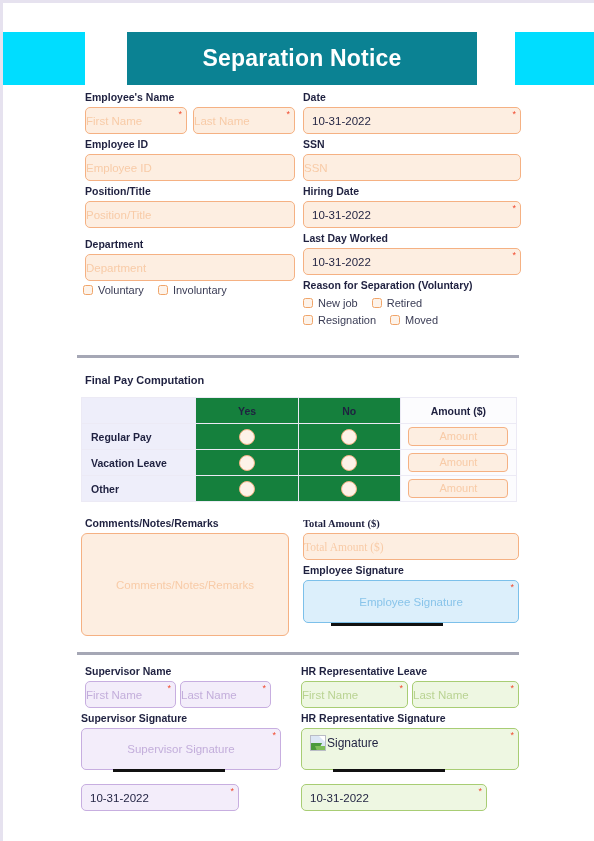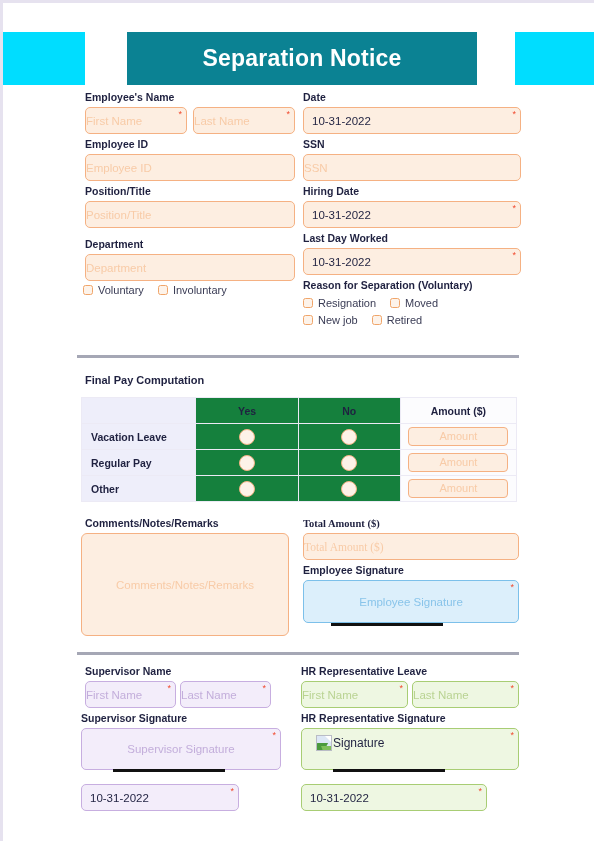--- a/index.html
+++ b/index.html
@@ -246,21 +246,21 @@
   }
   .broken-img .sky { position:absolute; left:0; top:0; width:100%; height:100%; background:#dce7f5; }
   .broken-img .hill1 { position:absolute; left:-2px; bottom:-1px; width:11px; height:8px; background:#4a9a3c; transform: skewX(-28deg); }
   .broken-img .hill2 { position:absolute; left:5px; bottom:-1px; width:10px; height:5px; background:#7fbf5a; transform: skewX(22deg); }
   .broken-img .tear { position:absolute; right:-1px; top:-1px; width:0; height:0; border-left:8px solid transparent; border-top:8px solid #ffffff; }
 
   .hr-sig-content {
     display: flex;
     align-items: center;
     gap: 1px;
-    padding-left: 14px;
+    padding-left: 8px;
     padding-top: 6px;
   }
   .hr-sig-text {
     font-size: 12px;
     color: #1f2140;
   }
 </style>
 </head>
 <body>
 
@@ -349,35 +349,35 @@
       <span class="chk-label">Involuntary</span>
     </div>
   </div>
 </div>
 
 <div style="position:absolute; left:300px; top:276px; width:230px;">
   <div class="field-label">Reason for Separation (Voluntary)</div>
   <div class="chk-row">
     <div class="chk-item">
       <span class="chk-box"></span>
+      <span class="chk-label">New job</span>
+    </div>
+    <div class="chk-item">
+      <span class="chk-box"></span>
+      <span class="chk-label">Retired</span>
+    </div>
+  </div>
+  <div class="chk-row">
+    <div class="chk-item">
+      <span class="chk-box"></span>
       <span class="chk-label">Resignation</span>
     </div>
     <div class="chk-item">
       <span class="chk-box"></span>
       <span class="chk-label">Moved</span>
-    </div>
-  </div>
-  <div class="chk-row">
-    <div class="chk-item">
-      <span class="chk-box"></span>
-      <span class="chk-label">New job</span>
-    </div>
-    <div class="chk-item">
-      <span class="chk-box"></span>
-      <span class="chk-label">Retired</span>
     </div>
   </div>
 </div>
 
 <div class="divider" style="top:352px;"></div>
 
 <div style="position:absolute; left:82px; top:371px;">
   <div class="field-label" style="font-size:11px;">Final Pay Computation</div>
 </div>
 
@@ -385,29 +385,29 @@
   <thead>
     <tr>
       <th class="col-label"></th>
       <th class="col-yn">Yes</th>
       <th class="col-yn">No</th>
       <th class="col-amt">Amount ($)</th>
     </tr>
   </thead>
   <tbody>
     <tr>
-      <td class="col-label">Vacation Leave</td>
+      <td class="col-label">Regular Pay</td>
       <td class="col-yn"><span class="radio-circle"></span></td>
       <td class="col-yn"><span class="radio-circle"></span></td>
       <td class="col-amt">
         <span class="amount-box">Amount</span>
       </td>
     </tr>
     <tr>
-      <td class="col-label">Regular Pay</td>
+      <td class="col-label">Vacation Leave</td>
       <td class="col-yn"><span class="radio-circle"></span></td>
       <td class="col-yn"><span class="radio-circle"></span></td>
       <td class="col-amt">
         <span class="amount-box">Amount</span>
       </td>
     </tr>
     <tr>
       <td class="col-label">Other</td>
       <td class="col-yn"><span class="radio-circle"></span></td>
       <td class="col-yn"><span class="radio-circle"></span></td>

